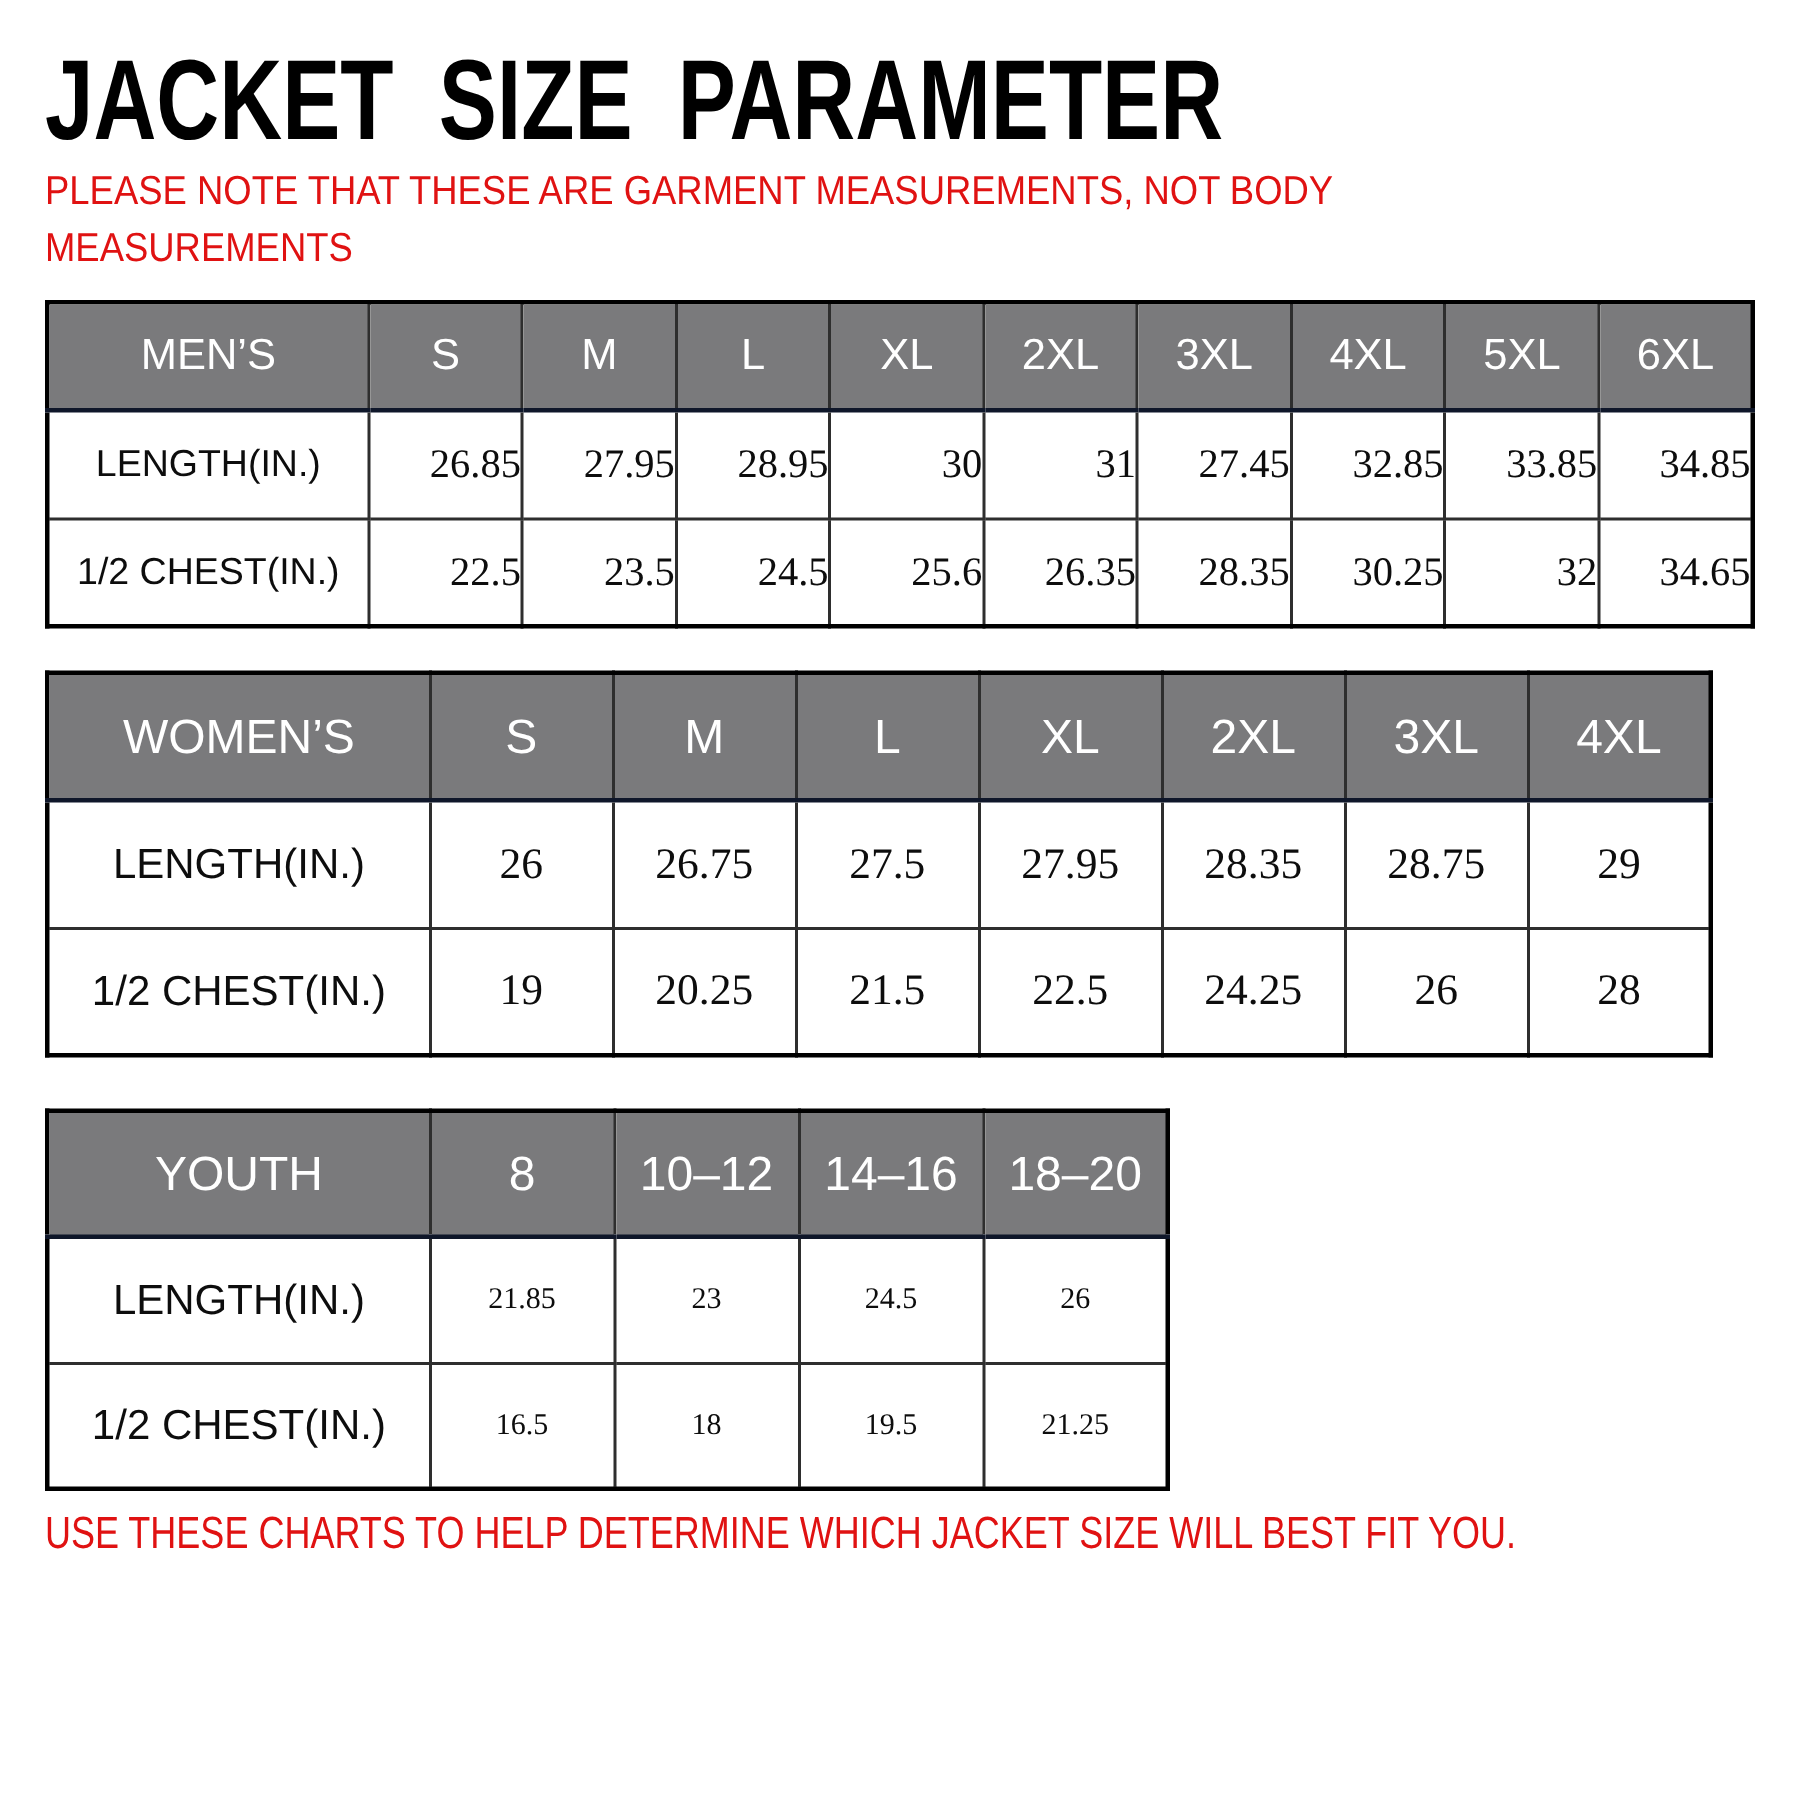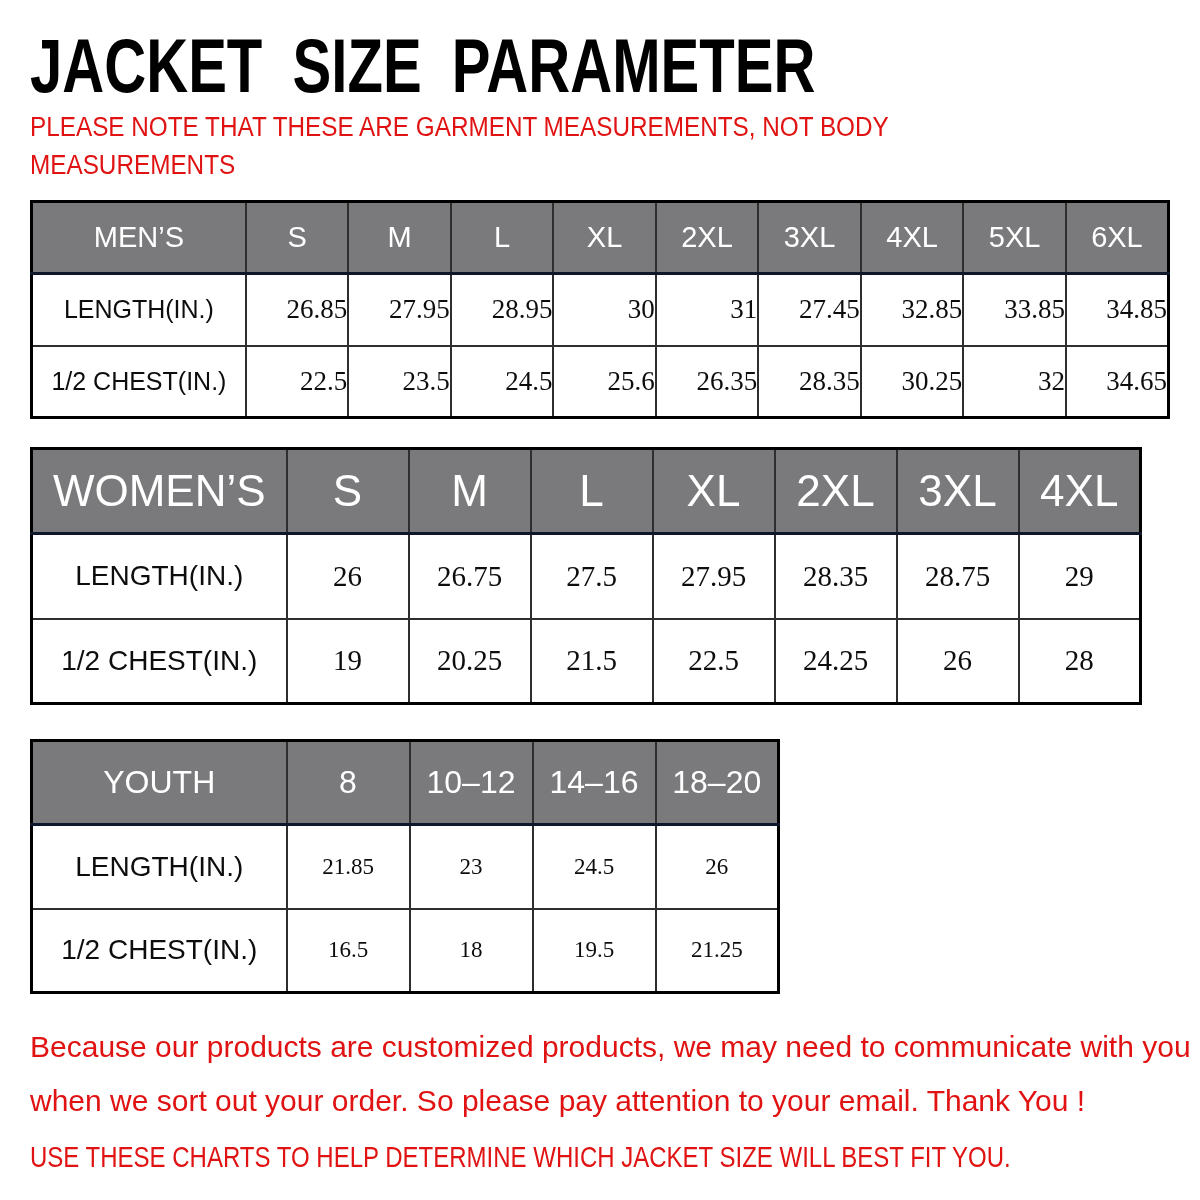--- a/index.html
+++ b/index.html
@@ -65,31 +65,31 @@
   .t-mens col.col-size{width:103px;}
   .t-mens tr{height:72px;}
   .t-mens th{font-size:29px;}
   .t-mens .row-label-cell{font-size:25px;}
   .t-mens .value-cell{font-size:27px;text-align:right;}
 
   .t-womens{margin-top:28px;}
   .t-womens col.col-label{width:255px;}
   .t-womens col.col-size{width:122px;}
   .t-womens tr{height:85px;}
-  .t-womens th{font-size:44px;}
+  .t-womens th{font-size:32px;}
   .t-womens .row-label-cell{font-size:28px;}
   .t-womens .value-cell{font-size:29px;}
 
   .t-youth{margin-top:34px;}
   .t-youth col.col-label{width:255px;}
   .t-youth col.col-size{width:123px;}
   .t-youth tr{height:84px;}
   .t-youth th{font-size:32px;}
   .t-youth .row-label-cell{font-size:28px;}
-  .t-youth .value-cell{font-size:23px;}
+  .t-youth .value-cell{font-size:20px;}
 
   
   .footer-para{
     margin-top:26px;
     color:var(--accent,#e01212);
     font-size:30px;
     line-height:54px;
     white-space:nowrap;
   }
   .footer-instruction{
@@ -238,20 +238,16 @@
         <tr>
           <td class="row-label-cell">1/2 CHEST(IN.)</td>
           <td class="value-cell">16.5</td>
           <td class="value-cell">18</td>
           <td class="value-cell">19.5</td>
           <td class="value-cell">21.25</td>
         </tr>
       </tbody>
     </table>
 
-  <div class="footer-para">
-    <div>Because our products are customized products, we may need to communicate with you</div>
-    <div>when we sort out your order. So please pay attention to your email. Thank You !</div>
-  </div>
 
   <div class="footer-instruction">USE THESE CHARTS TO HELP DETERMINE WHICH JACKET SIZE WILL BEST FIT YOU.</div>
 
 </div>
 
 </body></html>

